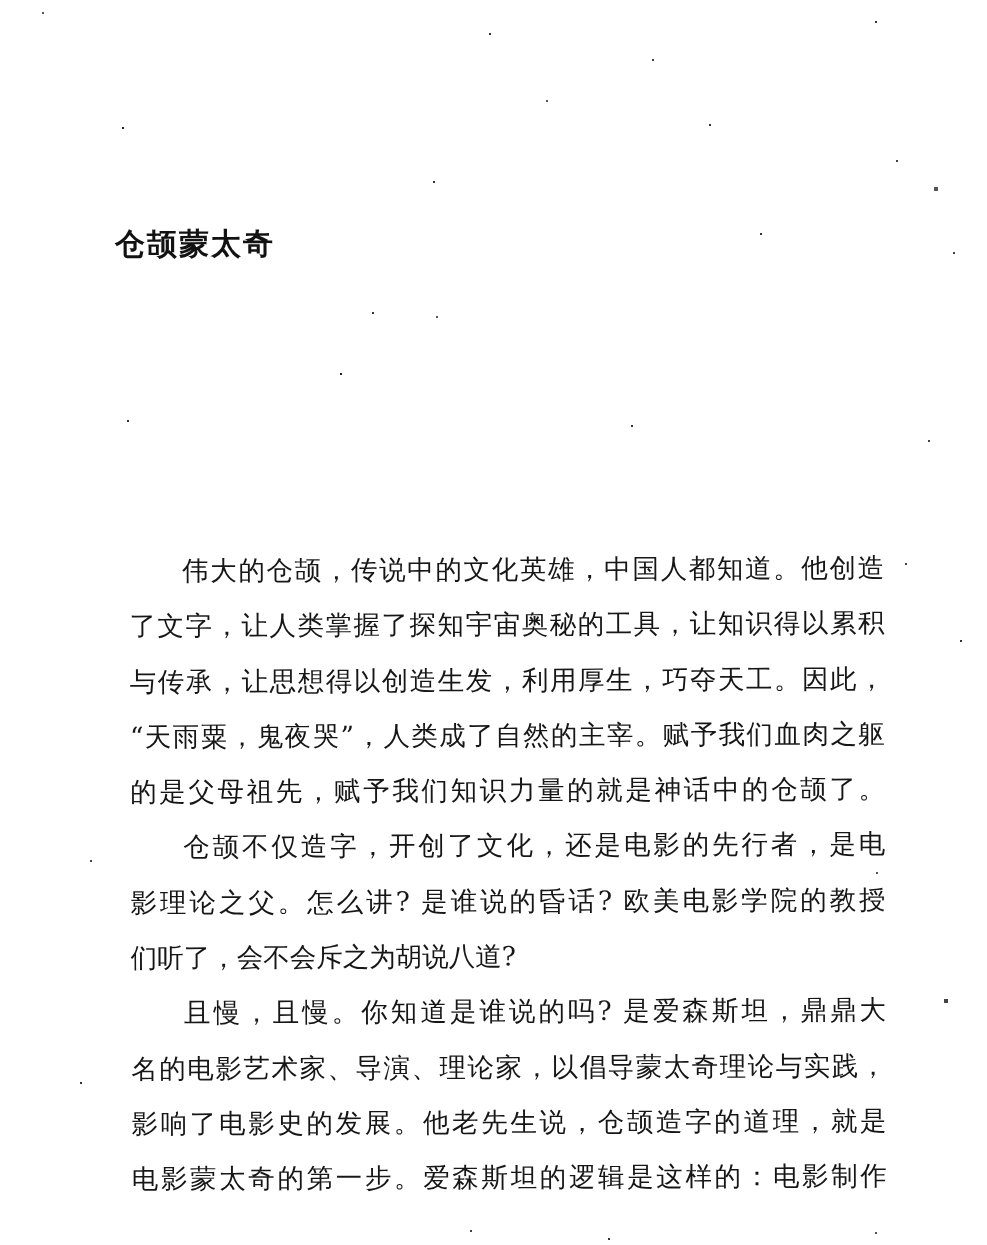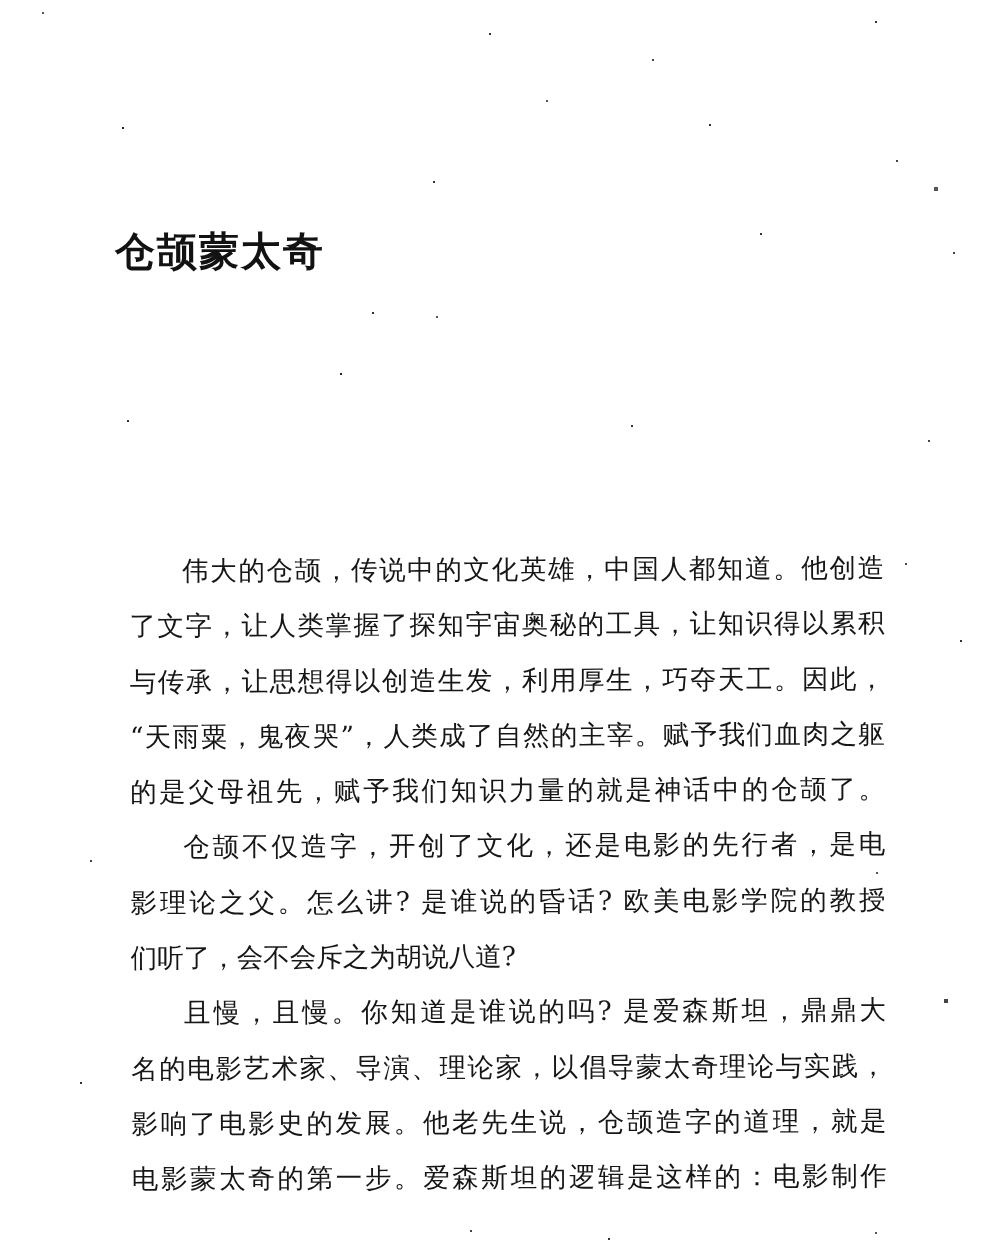--- a/index.html
+++ b/index.html
@@ -17,21 +17,21 @@
   .scan-page {
     position: absolute;
     inset: 0;
     background: #ffffff;
   }
   .chapter-title {
     position: absolute;
     left: 115px;
     top: 224px;
     margin: 0;
-    font-size: 40px;
+    font-size: 30px;
     font-weight: bold;
     letter-spacing: 2px;
     color: #121212;
     white-space: nowrap;
     transform: rotate(-0.2deg);
   }
   .text-block {
     position: absolute;
     left: 129px;
     top: 543px;

